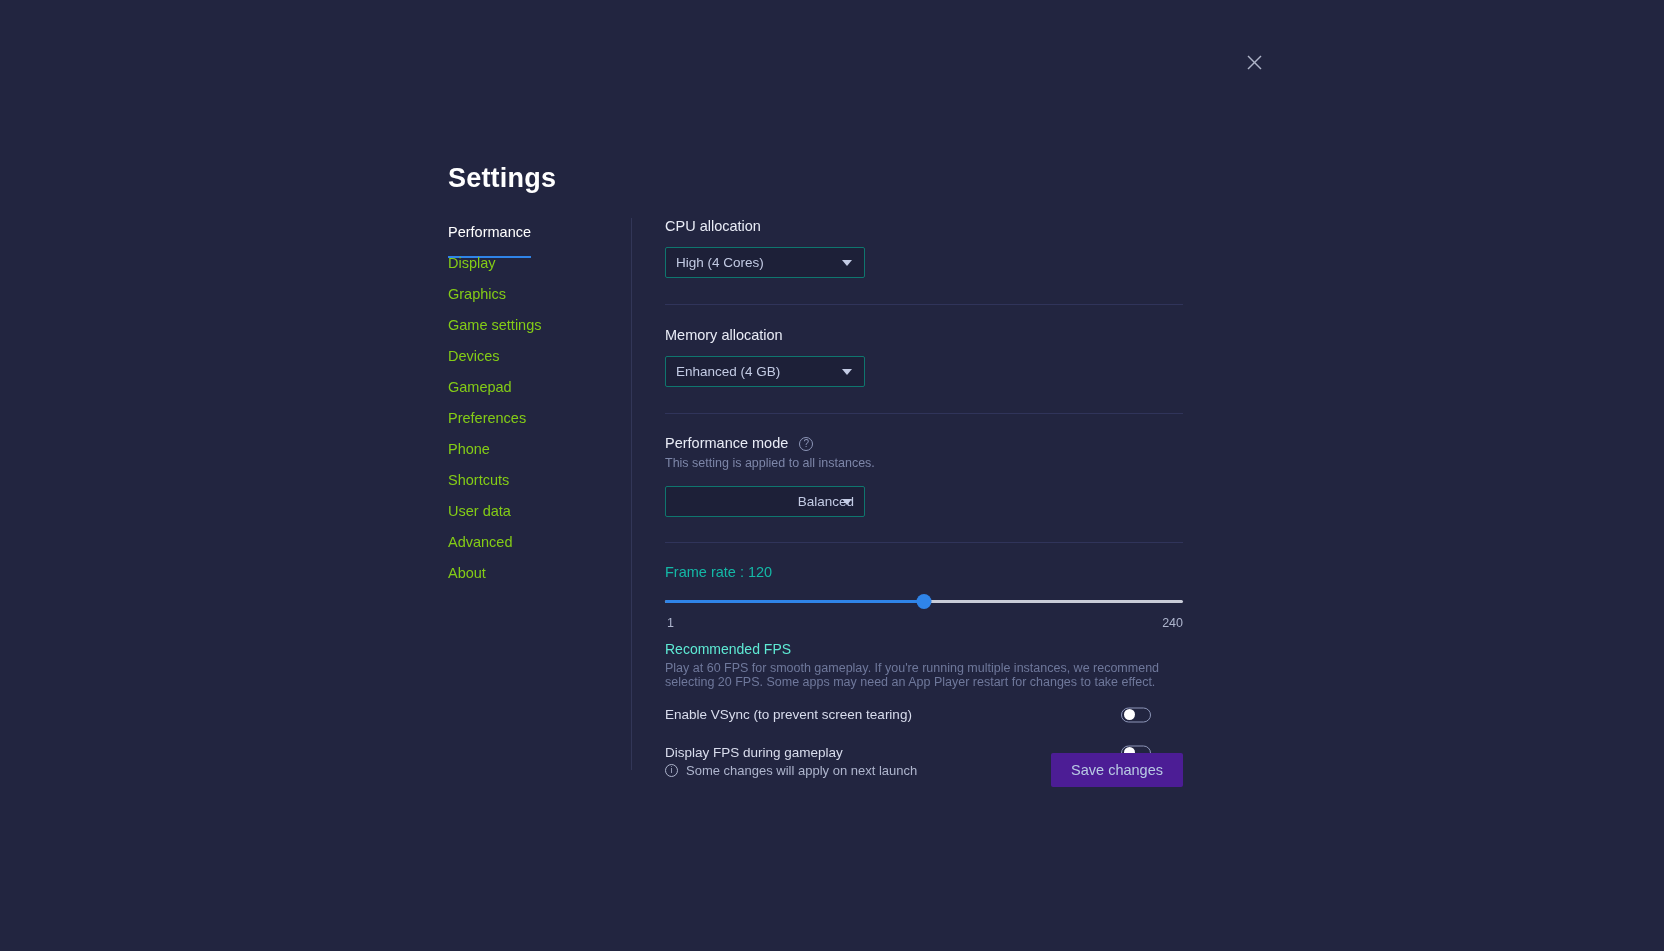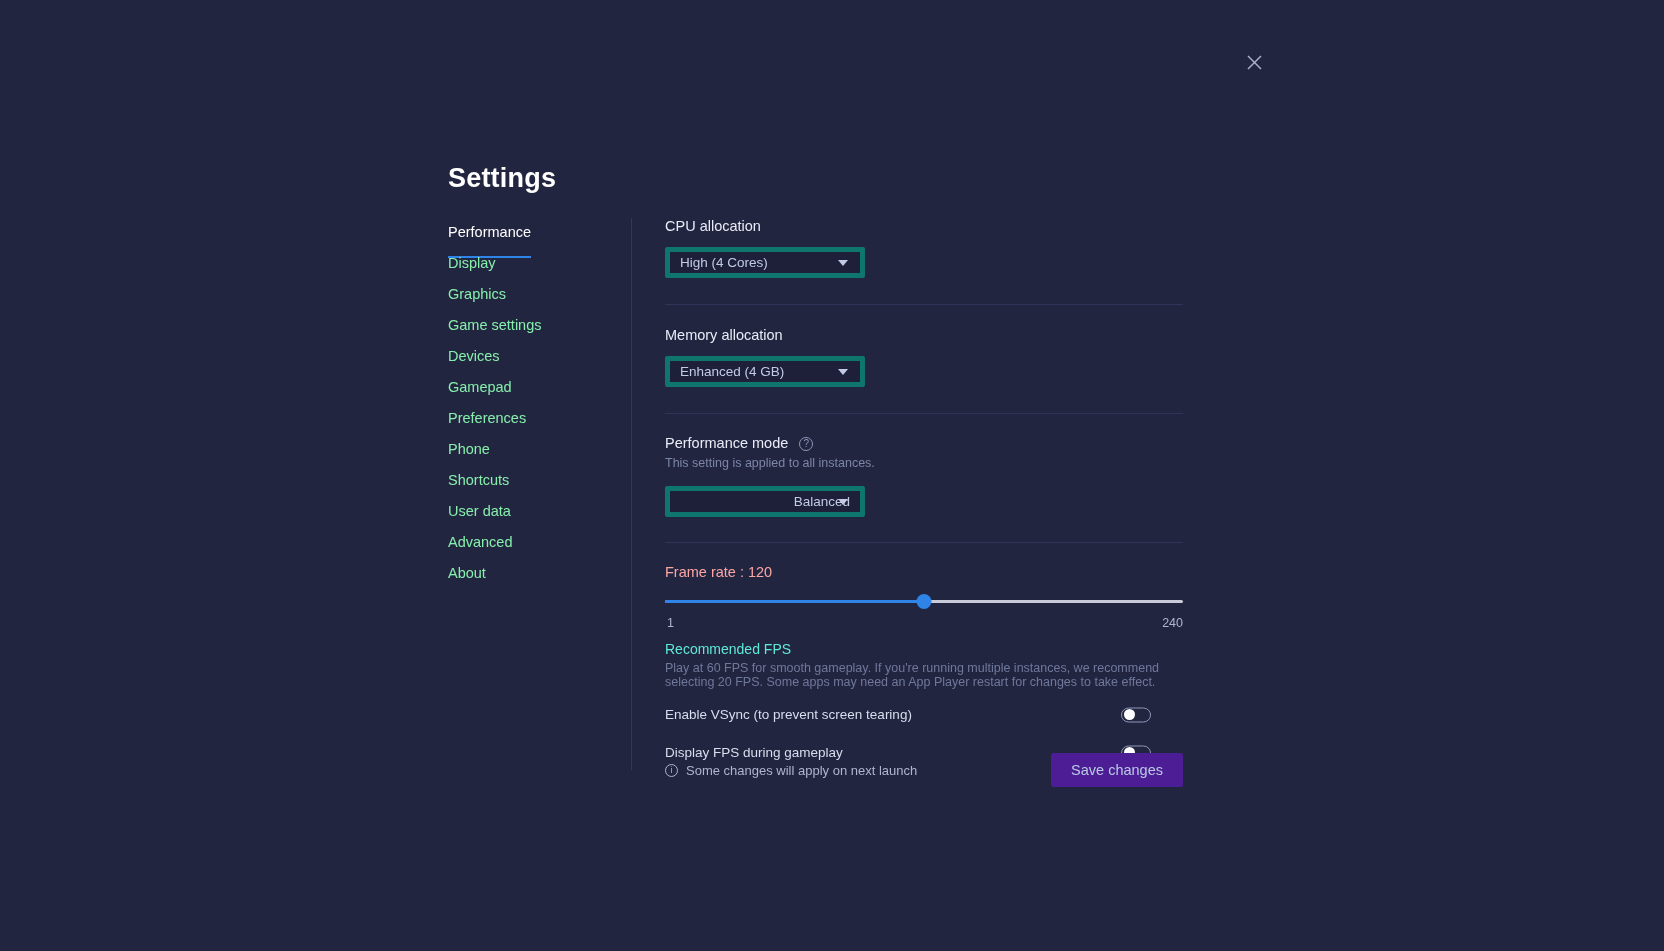--- a/index.html
+++ b/index.html
@@ -47,21 +47,21 @@
 
   
   .sidebar {
     position: absolute;
     left: 448px;
     top: 222px;
     width: 180px;
   }
   .nav-item {
     font-size: 14.5px;
-    color: #86efac;
+    color: #84cc16;
     height: 31px;
     line-height: 20px;
     cursor: pointer;
     white-space: nowrap;
   }
   .nav-item.active {
     color: #ffffff;
   }
   .nav-item.active .nav-label {
     border-bottom: 2px solid #2f84e8;
@@ -102,21 +102,21 @@
     font-size: 12.5px;
     color: #7d86a8;
     margin-top: 5px;
   }
 
   .select {
     position: relative;
     width: 200px;
     height: 31px;
     background: #1d2038;
-    border: 5px solid #0f766e;
+    border: 1px solid #0f766e;
     border-radius: 2px;
     display: flex;
     align-items: center;
     padding: 0 10px;
     cursor: pointer;
   }
   .select-value {
     font-size: 13.5px;
     color: #c3cbe4;
   }
@@ -145,21 +145,21 @@
     color: #8d96b8;
     margin-left: 7px;
     vertical-align: middle;
     cursor: pointer;
     line-height: 1;
   }
 
   
   .slider-label {
     font-size: 14.5px;
-    color: #fca5a5;
+    color: #14b8a6;
     text-align: center;
   }
   .slider-wrap {
     position: relative;
     width: 518px;
     height: 18px;
     margin-top: 11px;
     cursor: pointer;
   }
   .slider-track {

